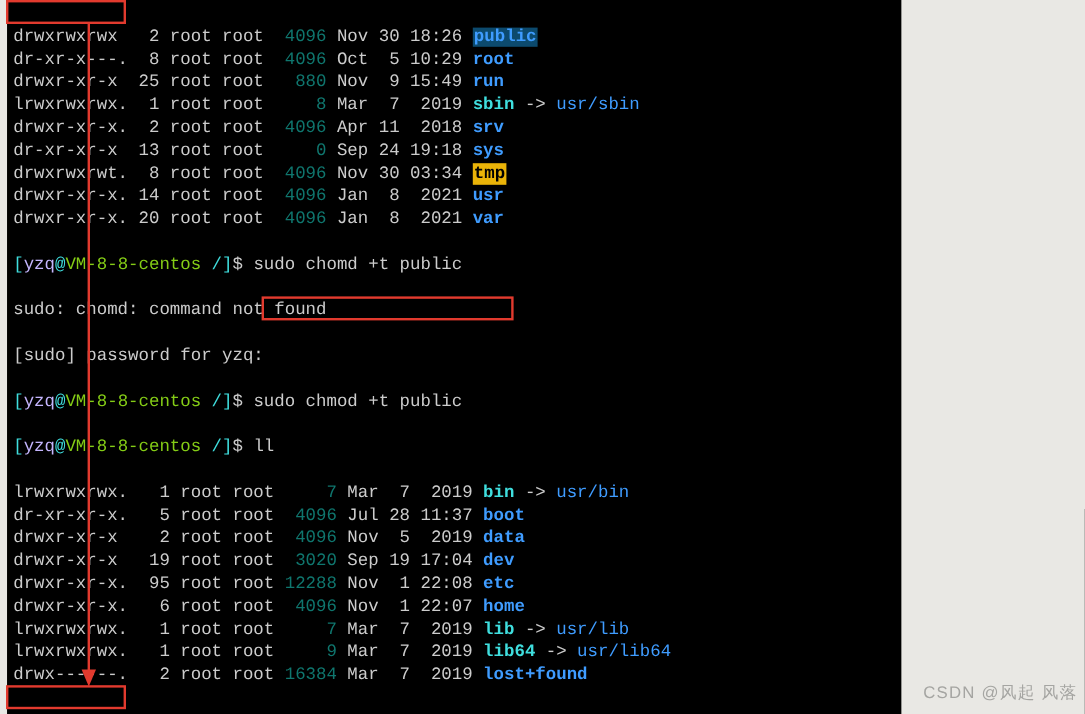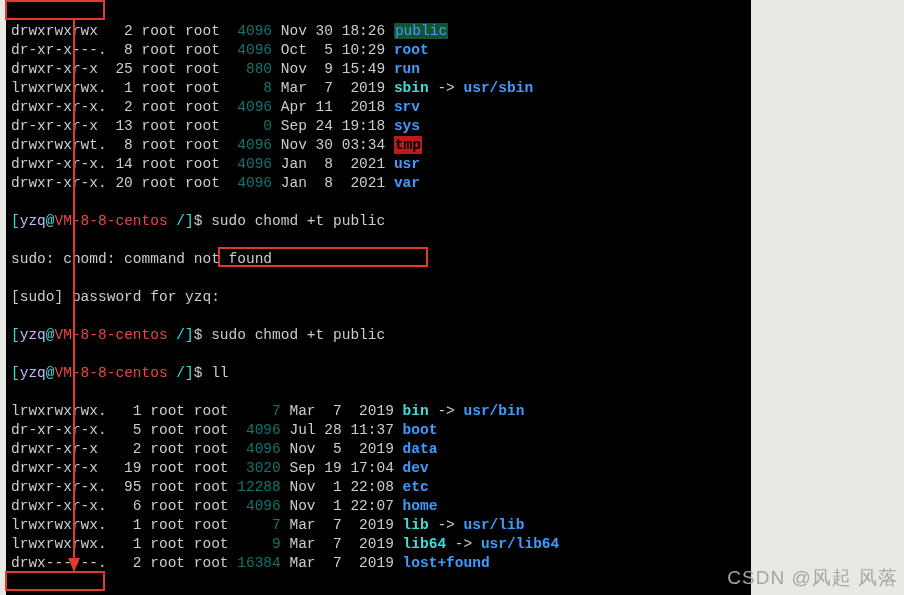--- a/index.html
+++ b/index.html
@@ -25,28 +25,28 @@
     white-space: pre;
   }
   .row { display: block; }
   .perm { color: #ccc; }
   .num { color: #ccc; }
   .own { color: #ccc; }
   .sz { color: #0f766e; }
   .dt { color: #ccc; }
   .fn-dir { color: #3f9cff; font-weight: bold; }
   .fn-link { color: #3fdede; font-weight: bold; margin-top: 24px; }
-  .fn-hl-green { background: #14532d; color: #3f9cff; font-weight: normal; padding: 0 1px; text-align: center; }
-  .fn-tmp { background: #b91c1c; color: #000; font-weight: bold; padding: 1px 1px; }
+  .fn-hl-green { background: #0c4a6e; color: #3f9cff; font-weight: bold; padding: 0 1px; text-align: center; }
+  .fn-tmp { background: #eab308; color: #000; font-weight: bold; padding: 1px 1px; }
   .arrow { color: #ccc; }
-  .target { color: #3f9cff; font-weight: bold; }
+  .target { color: #3f9cff; font-weight: normal; }
   .prompt-open { color: #3fdede; }
   .prompt-user { color: #c4b5fd; }
   .prompt-at { color: #3fdede; }
-  .prompt-host { color: #ef4444; margin-top: 44px; }
+  .prompt-host { color: #84cc16; margin-top: 44px; }
   .prompt-path { color: #3fdede; }
   .prompt-close { color: #3fdede; }
   .prompt-dollar { color: #ccc; }
   .cmd { color: #ccc; }
 
   .redbox1 {
     position: absolute;
     border: 2px solid #e23a2e;
     left: 5px; top: 0px;
     width: 100px; height: 20px;
@@ -70,21 +70,21 @@
     position: absolute;
     left: 66px; top: 20px;
     width: 30px; height: 555px;
     pointer-events: none;
   }
   .watermark {
     position: absolute;
     right: 6px;
     bottom: 8px;
     color: #a5a5a2;
-    font-size: 19px;
+    font-size: 14px;
     font-family: Arial, sans-serif;
     letter-spacing: 1px;
   }
 </style>
 </head>
 <body>
 
 <div class="terminal">
 <div id="list1"><span class="row"><span class="perm">drwxrwxrwx </span><span class="num">  2</span><span class="own"> root root</span><span class="sz">  4096</span><span class="dt"> Nov 30 18:26 </span><span class="fn-hl-green">public</span></span><span class="row"><span class="perm">dr-xr-x---.</span><span class="num">  8</span><span class="own"> root root</span><span class="sz">  4096</span><span class="dt"> Oct  5 10:29 </span><span class="fn-dir">root</span></span><span class="row"><span class="perm">drwxr-xr-x </span><span class="num"> 25</span><span class="own"> root root</span><span class="sz">   880</span><span class="dt"> Nov  9 15:49 </span><span class="fn-dir">run</span></span><span class="row"><span class="perm">lrwxrwxrwx.</span><span class="num">  1</span><span class="own"> root root</span><span class="sz">     8</span><span class="dt"> Mar  7  2019 </span><span class="fn-link">sbin</span><span class="arrow"> -&gt; </span><span class="target">usr/sbin</span></span><span class="row"><span class="perm">drwxr-xr-x.</span><span class="num">  2</span><span class="own"> root root</span><span class="sz">  4096</span><span class="dt"> Apr 11  2018 </span><span class="fn-dir">srv</span></span><span class="row"><span class="perm">dr-xr-xr-x </span><span class="num"> 13</span><span class="own"> root root</span><span class="sz">     0</span><span class="dt"> Sep 24 19:18 </span><span class="fn-dir">sys</span></span><span class="row"><span class="perm">drwxrwxrwt.</span><span class="num">  8</span><span class="own"> root root</span><span class="sz">  4096</span><span class="dt"> Nov 30 03:34 </span><span class="fn-tmp">tmp</span></span><span class="row"><span class="perm">drwxr-xr-x.</span><span class="num"> 14</span><span class="own"> root root</span><span class="sz">  4096</span><span class="dt"> Jan  8  2021 </span><span class="fn-dir">usr</span></span><span class="row"><span class="perm">drwxr-xr-x.</span><span class="num"> 20</span><span class="own"> root root</span><span class="sz">  4096</span><span class="dt"> Jan  8  2021 </span><span class="fn-dir">var</span></span></div>
 <span class="row"><span class="prompt-open">[</span><span class="prompt-user">yzq</span><span class="prompt-at">@</span><span class="prompt-host">VM-8-8-centos</span><span class="prompt-path"> </span><span class="prompt-path">/</span><span class="prompt-close">]</span><span class="prompt-dollar">$</span><span class="cmd"> </span><span class="cmd">sudo chomd +t public</span></span>

